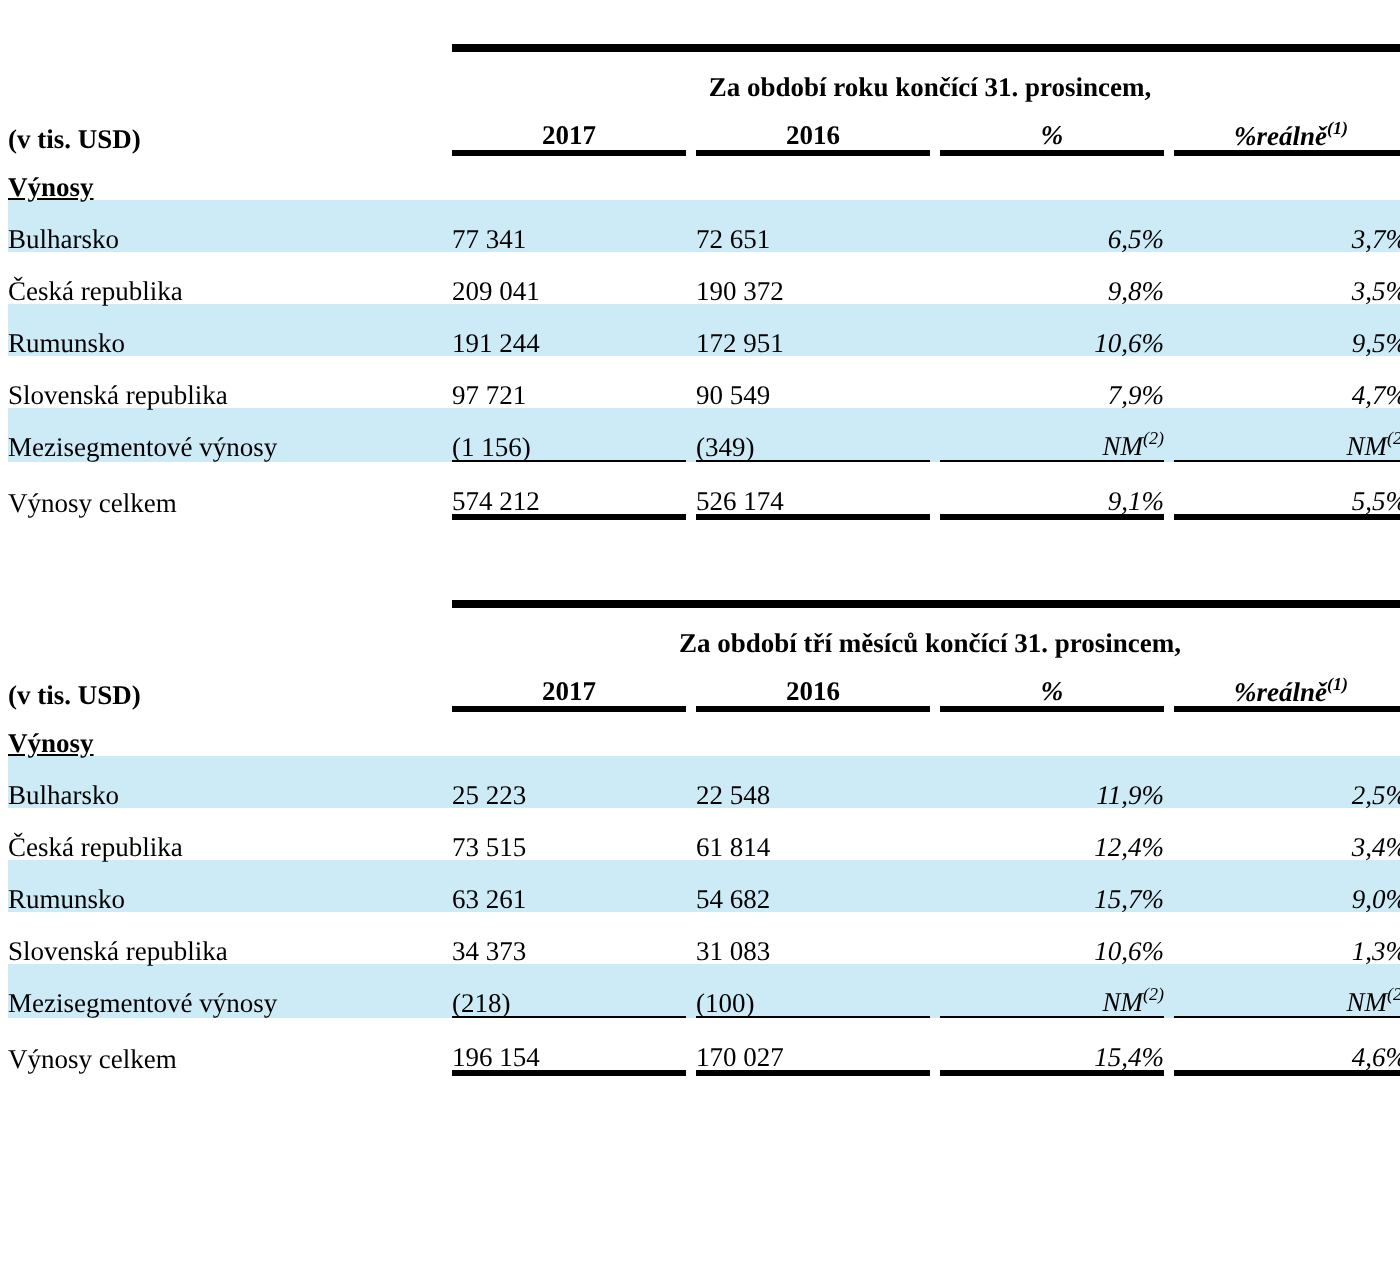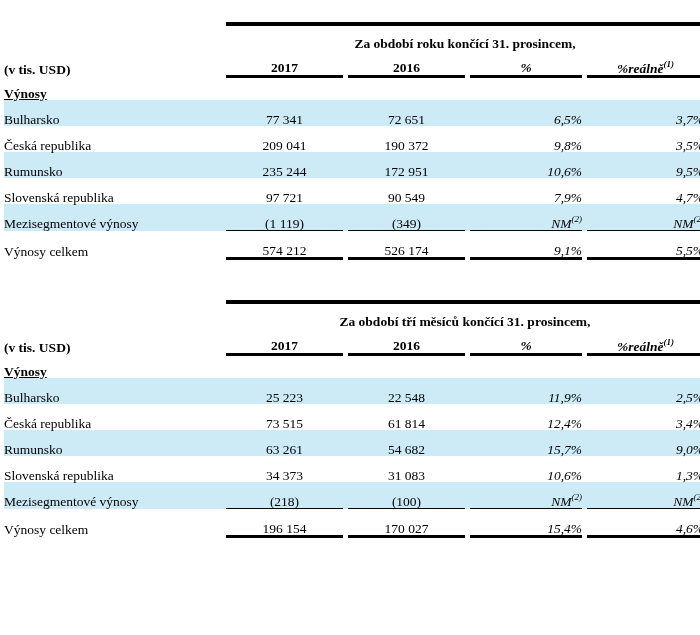--- a/index.html
+++ b/index.html
@@ -40,21 +40,21 @@
   col.c-gap   { width: 5px; }
   col.c-pct   { width: 112px; }
   col.c-pct2  { width: 117px; }
 
   .lbl {
     text-align: left;
     padding-left: 2px;
     height: 26px;
   }
   .num {
-    text-align: center;
+    text-align: left;
     padding-right: 12px;
     height: 26px;
   }
   .pct {
     text-align: right;
     padding-right: 10px;
     height: 26px;
     font-style: italic;
     margin-top: 36px;
   }
@@ -188,21 +188,21 @@
         <td></td>
         <td class="num">190 372</td>
         <td></td>
         <td class="pct">9,8%</td>
         <td></td>
         <td class="pct">3,5%</td>
       </tr>
 
       <tr class="hl">
         <td class="lbl">Rumunsko</td>
-        <td class="num">235 244</td>
+        <td class="num">191 244</td>
         <td></td>
         <td class="num">172 951</td>
         <td></td>
         <td class="pct">10,6%</td>
         <td></td>
         <td class="pct">9,5%</td>
       </tr>
 
       <tr>
         <td class="lbl">Slovenská republika</td>
@@ -210,21 +210,21 @@
         <td></td>
         <td class="num">90 549</td>
         <td></td>
         <td class="pct">7,9%</td>
         <td></td>
         <td class="pct">4,7%</td>
       </tr>
 
       <tr class="hl">
         <td class="lbl">Mezisegmentové výnosy</td>
-        <td class="num underline-thin">(1 119)</td>
+        <td class="num underline-thin">(1 156)</td>
         <td></td>
         <td class="num underline-thin">(349)</td>
         <td></td>
         <td class="pct underline-thin"><span>NM</span><span class="sup-nm">(2)</span></td>
         <td></td>
         <td class="pct underline-thin"><span>NM</span><span class="sup-nm">(2)</span></td>
       </tr>
 
       <tr class="total-row">
         <td class="lbl bold">Výnosy celkem</td>

